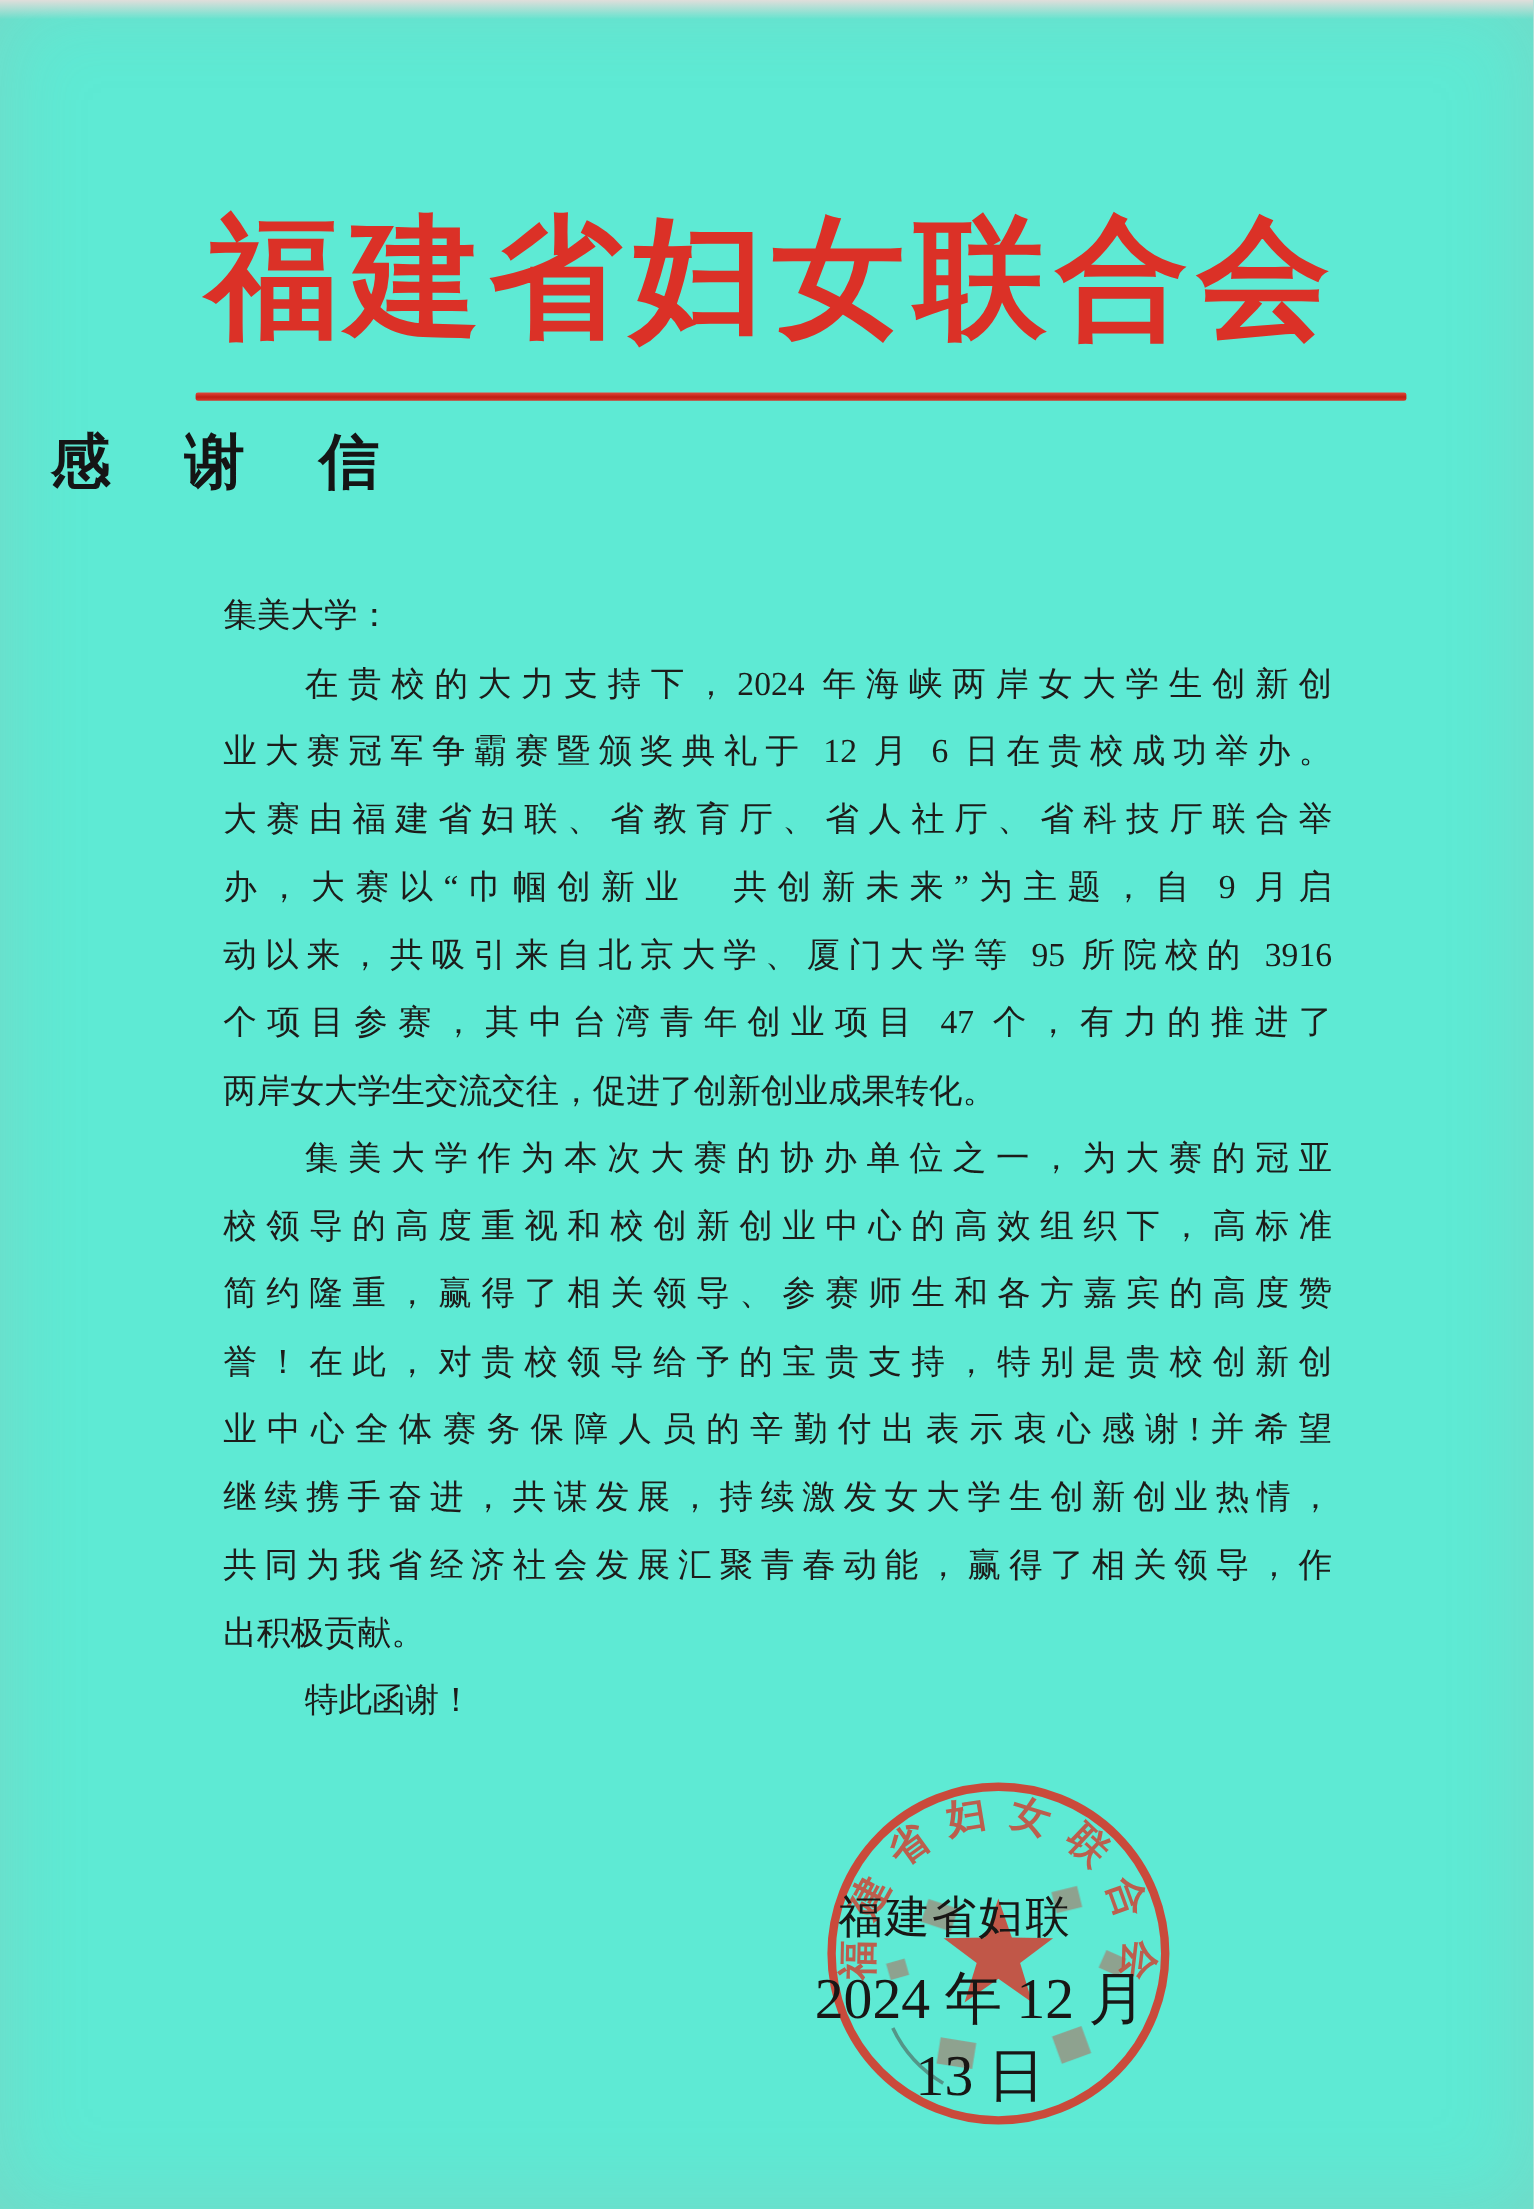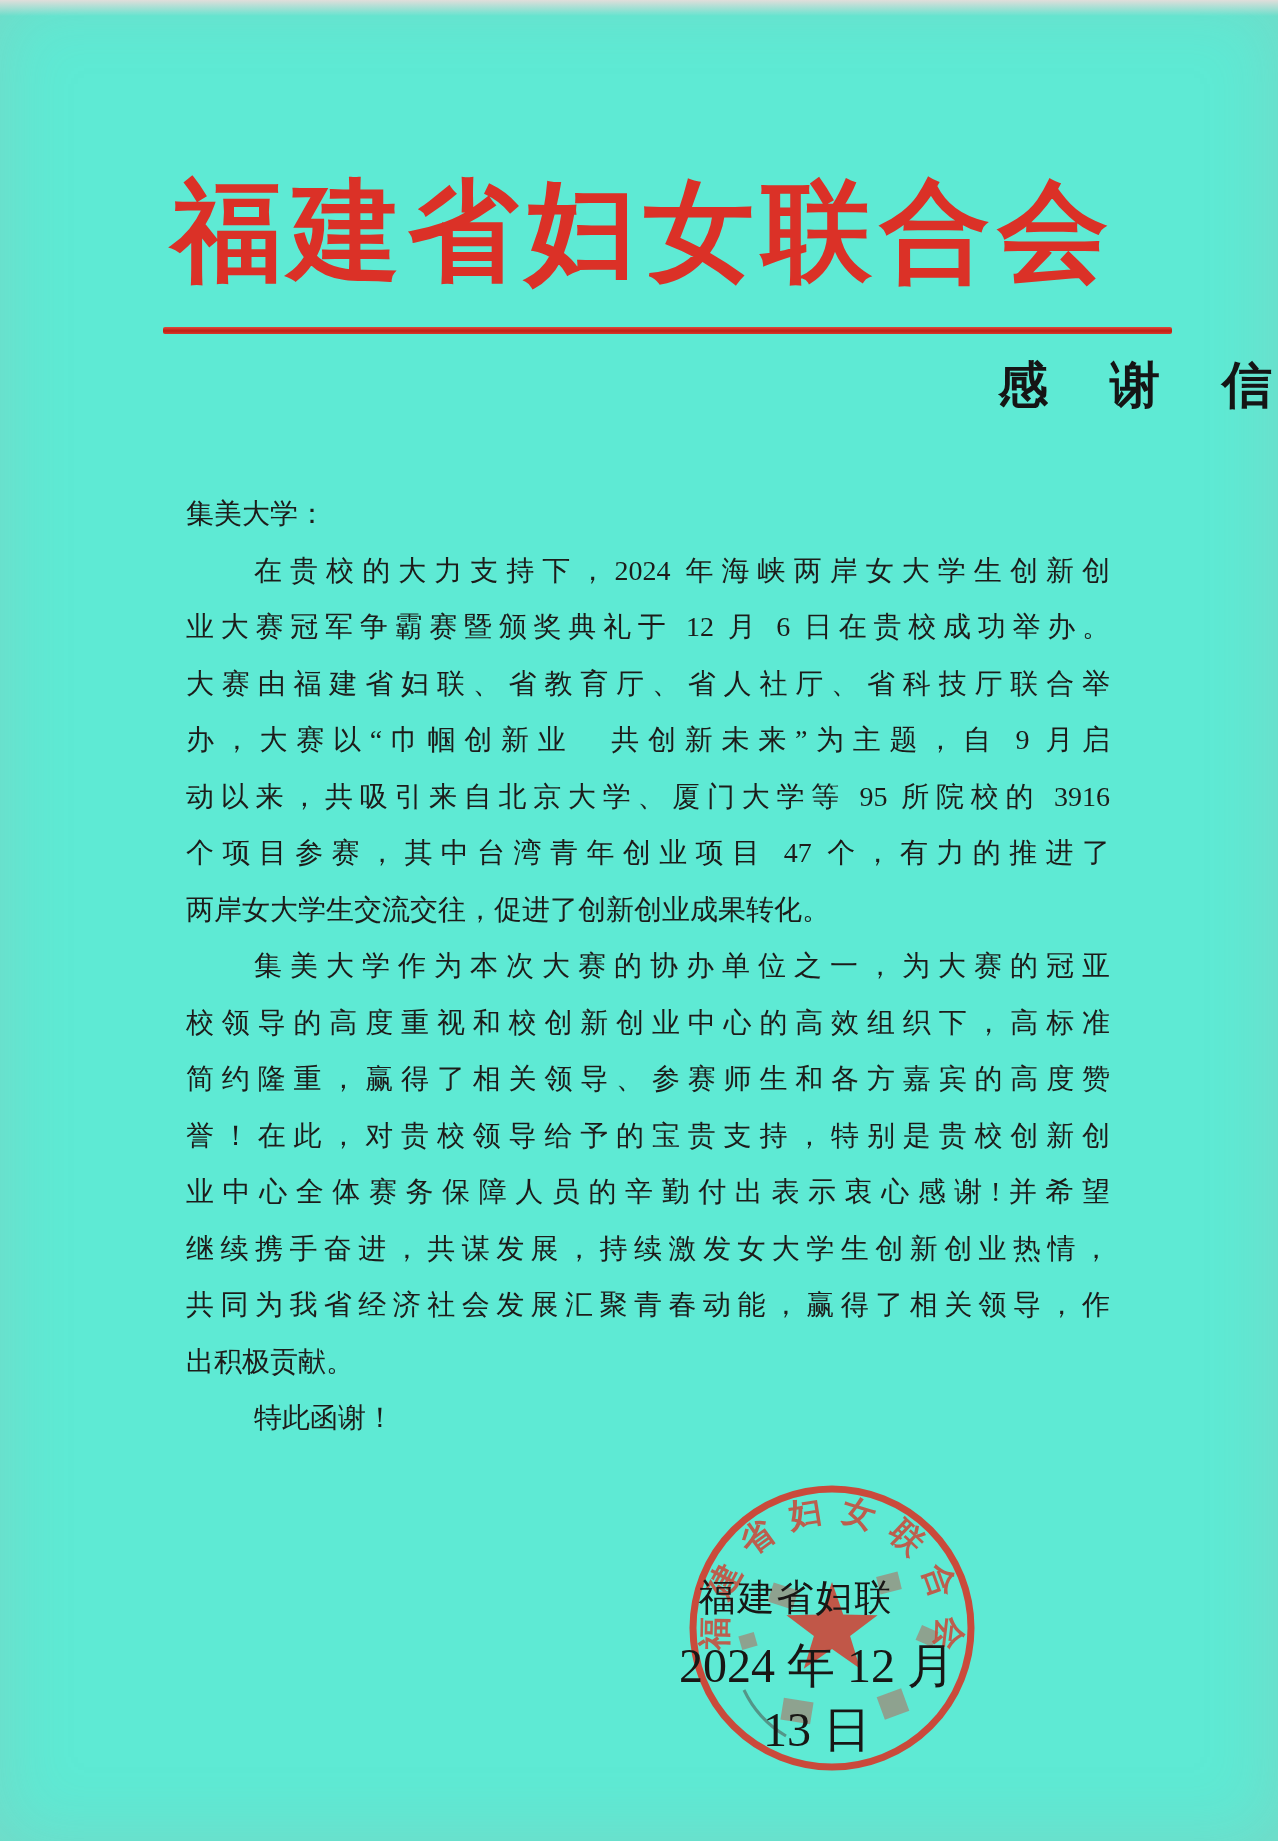--- a/index.html
+++ b/index.html
@@ -25,24 +25,24 @@
     text-justify:inter-character;
     white-space:nowrap;
   }
   .red-rule{
     position:absolute;left:163px;top:327px;width:1009px;height:7px;
     background:linear-gradient(#e0493c,#c01f13 55%,#d6382c);
     border-radius:2px;
   }
   .letter-title{
     position:absolute;left:0;top:352px;width:100%;
-    text-align:right;
+    text-align:left;
     font-size:50px;font-weight:bold;color:#151515;
     letter-spacing:6px;
-    padding-left:30px;box-sizing:border-box;
+    padding-left:42px;box-sizing:border-box;
   }
   .body-lines{
     position:absolute;left:186px;top:486px;width:924px;
     color:#1d1c1a;
   }
   .bline{
     font-size:28px;
     height:56.5px;line-height:56.5px;
     text-align:justify;text-align-last:left;
     text-justify:inter-character;

